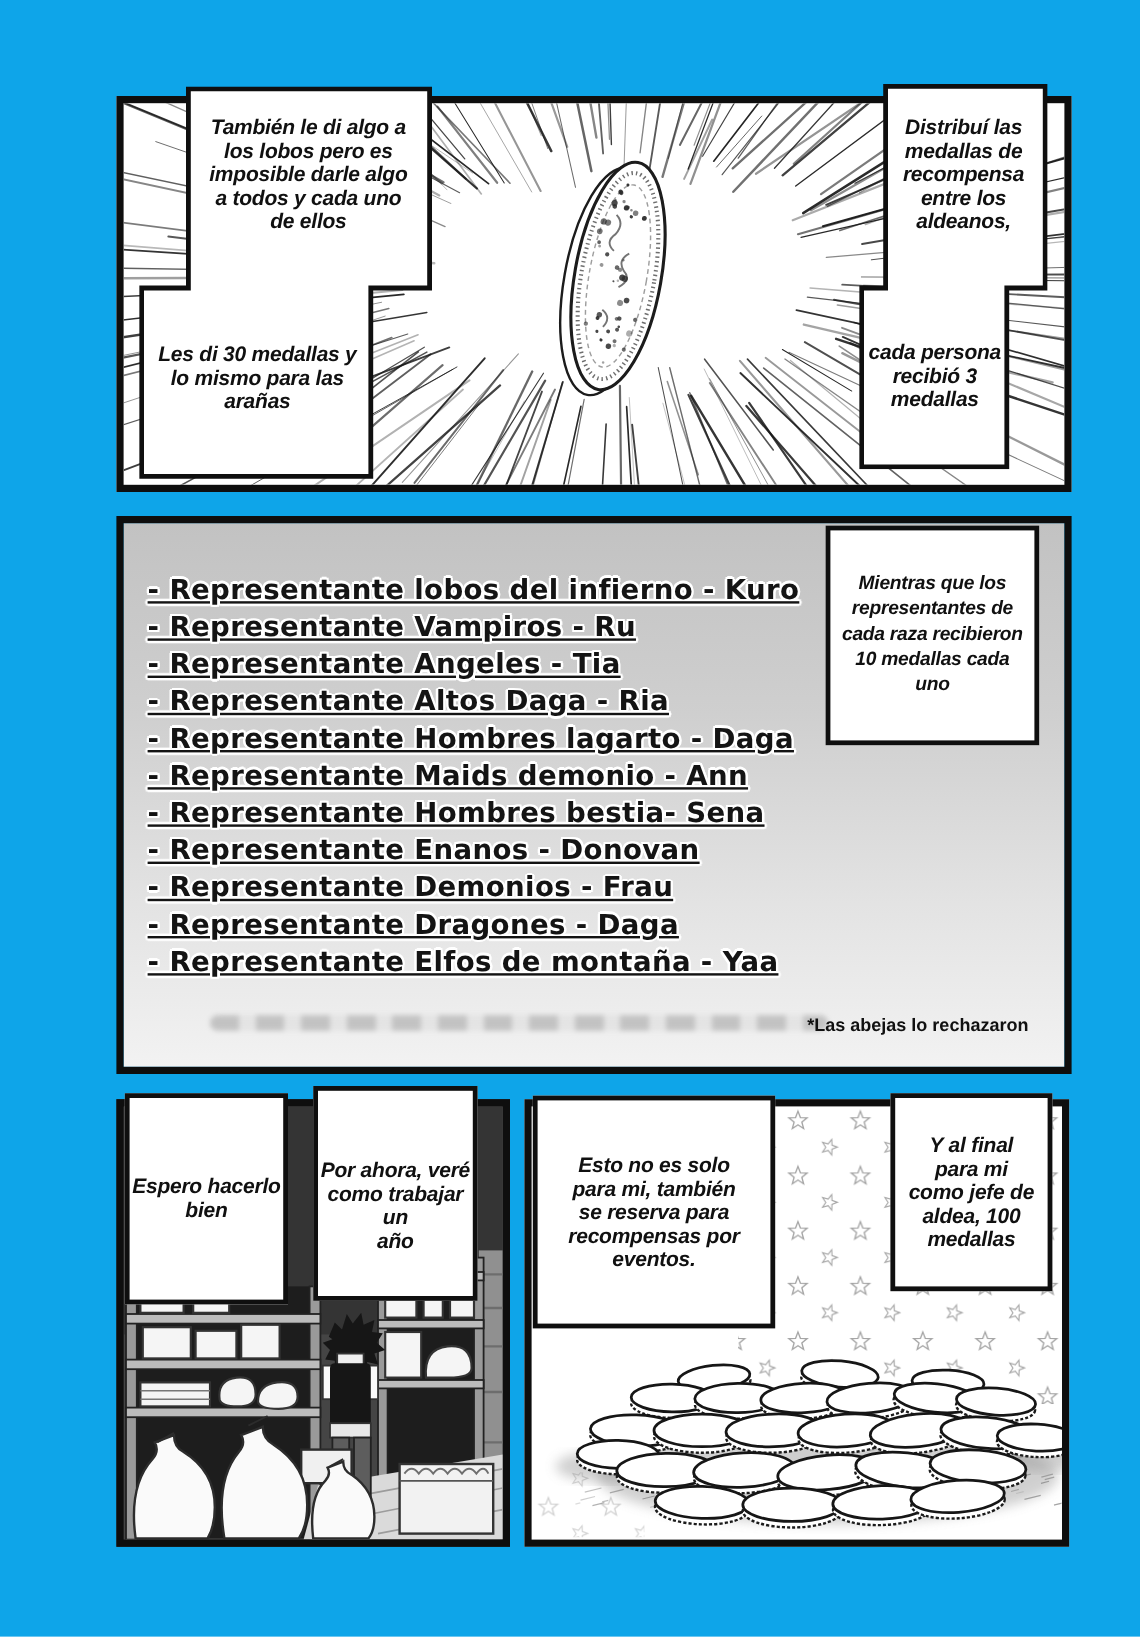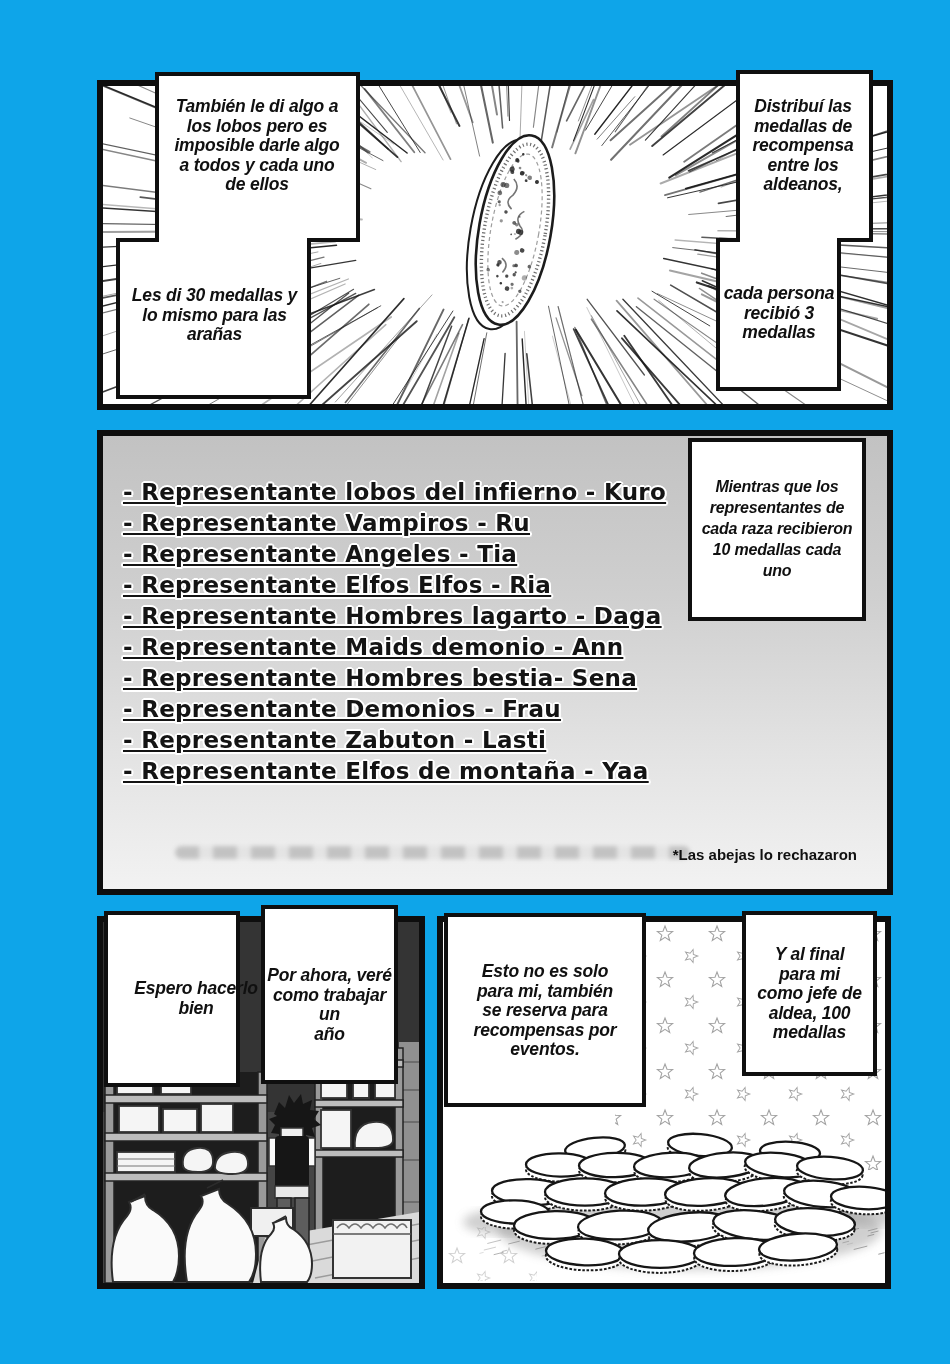--- a/index.html
+++ b/index.html
@@ -293,27 +293,28 @@
 aldeanos,</div>
   <div class="btext" style="left:722px;top:284px;width:114px;">cada persona
 recibió 3
 medallas</div>
 
   <div class="panel" style="left:97px;top:430px;width:796px;height:465px;background:linear-gradient(180deg,#c2c2c2 0%,#cfcfcf 35%,#e3e3e3 70%,#f2f2f2 100%);">
     <div class="mlist" style="left:20px;top:41px;">
       <div>- Representante lobos del infierno - Kuro</div>
       <div>- Representante Vampiros - Ru</div>
       <div>- Representante Angeles - Tia</div>
-      <div>- Representante Elfos Elfos - Ria</div>
+      <div>- Representante Altos Daga - Ria</div>
       <div>- Representante Hombres lagarto - Daga</div>
       <div>- Representante Maids demonio - Ann</div>
 
       <div>- Representante  Hombres bestia- Sena</div>
+      <div>- Representante Enanos - Donovan</div>
       <div>- Representante Demonios - Frau</div>
-      <div>- Representante Zabuton - Lasti</div>
+      <div>- Representante Dragones - Daga</div>
       <div>- Representante Elfos de montaña - Yaa</div>
     </div>
     <div class="erased" style="left:72px;top:410px;width:515px;"></div>
     <div class="fnotes" style="left:442px;top:409px;width:312px;">
       <div>*Las abejas lo rechazaron</div>
     </div>
   </div>
   <div class="bubble" style="left:688px;top:438px;width:178px;height:183px;"></div>
   <div class="btext itext" style="left:696px;top:476px;width:162px;">Mientras que los
 representantes de
@@ -385,21 +386,21 @@
       <g fill="#fafafa" stroke="#2c2c2c" stroke-width="2">
         <rect x="148" y="286" width="42" height="28" fill="#f0f0f0"></rect>
         <path d="M10,360 q-6,-44 14,-66 q6,-7 2,-14 l16,-6 q0,10 8,14 q26,16 26,46 q0,16 -6,26 Z"></path>
         <path d="M84,360 q-8,-48 12,-72 q6,-7 2,-14 l18,-7 q0,10 9,15 q28,18 28,50 q0,18 -7,28 Z"></path>
         <path d="M158,360 q-4,-34 10,-48 q5,-5 2,-11 l13,-5 q0,8 7,11 q19,13 19,35 q0,12 -5,18 Z"></path>
         <path d="M28,280 l14,-8 M104,266 l16,-8 M172,300 l11,-6" stroke-width="1.6"></path>
       </g>
     </svg>
   </div>
   <div class="bubble" style="left:104px;top:911px;width:136px;height:176px;"></div>
-  <div class="btext" style="left:108px;top:979px;width:128px;padding-left:24px;">Espero hacerlo
+  <div class="btext" style="left:108px;top:979px;width:128px;">Espero hacerlo
 bien</div>
   <div class="bubble" style="left:261px;top:905px;width:137px;height:179px;"></div>
   <div class="btext" style="left:264px;top:966px;width:131px;">Por ahora, veré
 como trabajar un
 año</div>
 
   <div class="panel" style="left:437px;top:916px;width:454px;height:373px;">
     <svg id="p4svg" width="442" height="361" viewBox="0 0 442 361">
       <defs>
         <pattern id="starp" width="52" height="46" patternUnits="userSpaceOnUse">

